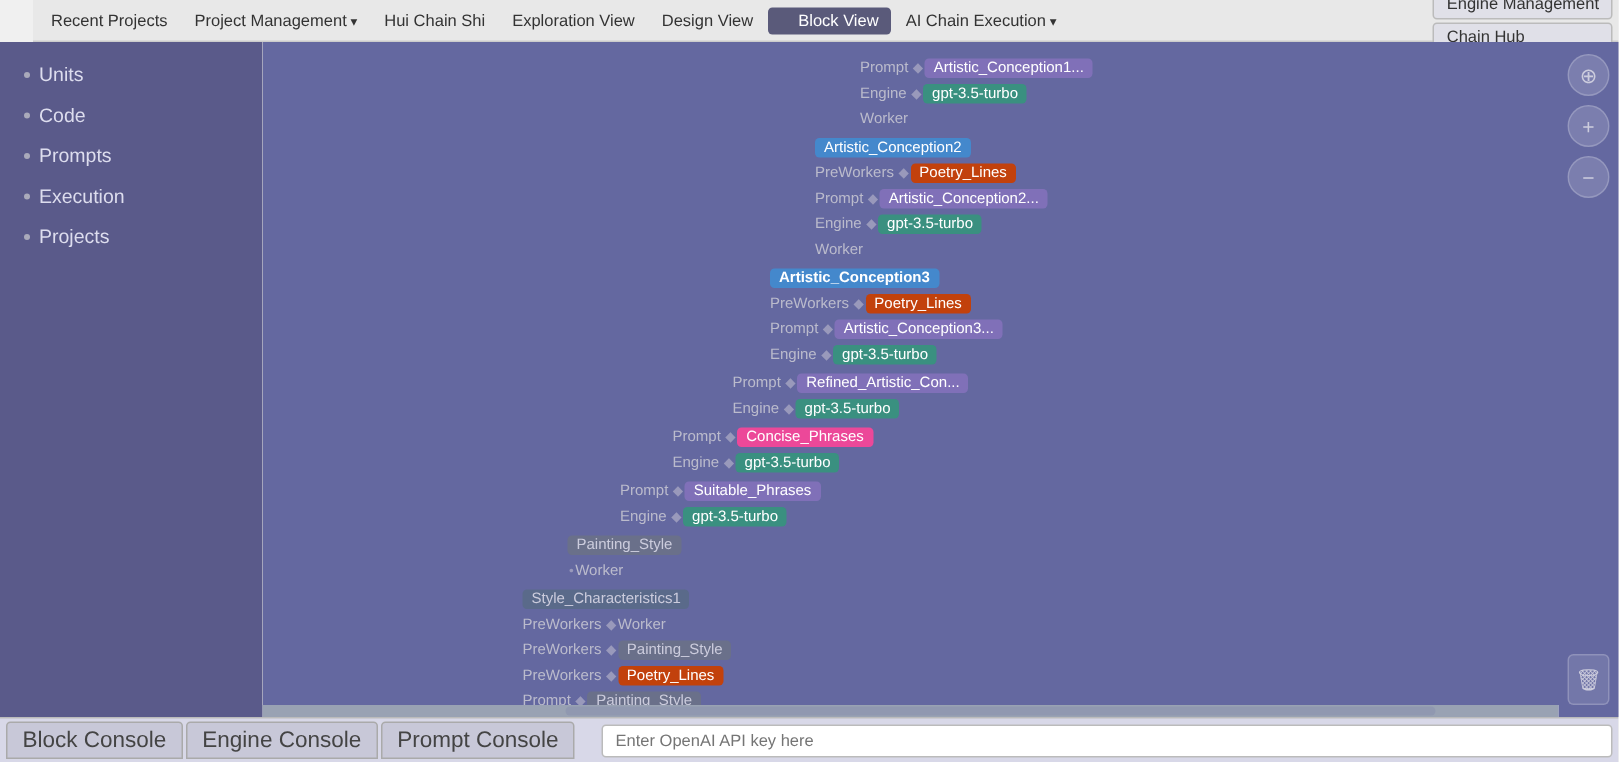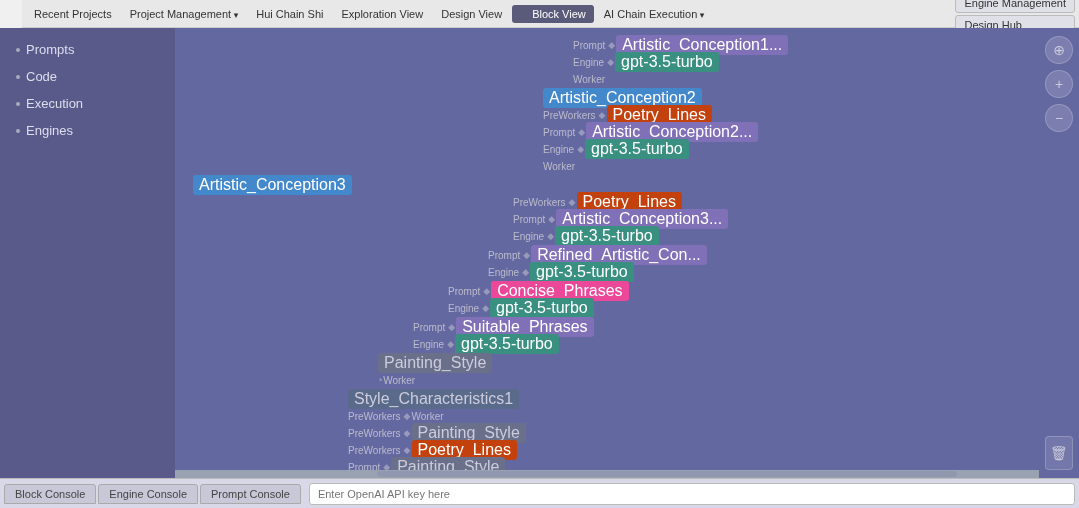--- a/index.html
+++ b/index.html
@@ -50,37 +50,37 @@
       color: #ccd; font-size: 16px; border: 1px solid rgba(255,255,255,0.2);
       border-radius: 4px; margin-top: auto;
     }
 
     
     .bottom-bar {
       height: 30px; display: flex; align-items: center; background: #d8d8e8;
       border-top: 1px solid #bbb; padding: 0 4px; gap: 2px;
     }
     .console-tab {
-      padding: 3px 10px; font-size: 11px; cursor: pointer; background: #c8c8d8;
+      padding: 3px 10px; font-size: 15px; cursor: pointer; background: #c8c8d8;
       border: 1px solid #aaa; border-radius: 3px 3px 0 0; color: #444;
     }
     .api-input {
       flex: 1; height: 22px; border: 1px solid #bbb; border-radius: 3px;
       padding: 2px 8px; font-size: 11px; color: #888; background: #fff;
-      margin-left: 6px;
+      margin-left: 16px;
     }
 
     
     .canvas-wrapper { flex: 1; display: flex; flex-direction: column; overflow: hidden; }
     .canvas-scroll { flex: 1; overflow: auto; background: #6468a0; }
     .row { display: flex; align-items: center; height: 16px; margin: 1px 0; }
     .lbl-sm { font-size: 10px; color: #bbc; margin-right: 2px; text-align: center; }
     .dot-btn { font-size: 9px; color: #99b; cursor: pointer; margin: 0 1px; }
     .chip {
-      display: inline-block; padding: 1px 6px; border-radius: 3px; font-size: 16px;
+      display: inline-block; padding: 1px 6px; border-radius: 3px; font-size: 10px;
       color: #fff; cursor: pointer; white-space: nowrap;
     }
     .chip-purple { background: #8070b8; }
     .chip-blue { background: #4488cc; }
     .chip-teal { background: #3a9080; }
     .chip-red { background: #ec4899; }
     .chip-grayblue { background: #5060808a; color: #ccd; background: #556080; }
     .chip-cyan { background: #c2410c; }
 
     .canvas-content { padding: 8px; }
@@ -93,31 +93,32 @@
   <div class="nav-item">Recent Projects</div>
   <div class="nav-item has-arrow">Project Management</div>
   <div class="nav-item">Hui Chain Shi</div>
   <div class="nav-item">Exploration View</div>
   <div class="nav-item">Design View</div>
   <div class="nav-item active">Block View</div>
   <div class="nav-item has-arrow">AI Chain Execution</div>
   <div class="nav-spacer"></div>
   <div class="nav-right">
     <div class="nav-item">Engine Management</div>
-    <div class="nav-item">Design Hub</div>
+    <div class="nav-item">Chain Hub</div>
   </div>
 </div>
 
 <div class="main-layout">
 
   <div class="sidebar">
+    <div class="sidebar-item">Units</div>
+    <div class="sidebar-item">Code</div>
     <div class="sidebar-item">Prompts</div>
-    <div class="sidebar-item">Code</div>
     <div class="sidebar-item">Execution</div>
-    <div class="sidebar-item">Engines</div>
+    <div class="sidebar-item">Projects</div>
   </div>
 
   <div class="canvas-wrapper">
     <div class="canvas-scroll">
       <div class="canvas-content">
 
         <div style="position:relative; min-height:440px; padding-left:10px;">
 
           <div class="row" style="margin-left:380px;">
             <span class="lbl-sm small-text">Prompt</span>
@@ -148,21 +149,21 @@
           </div>
           <div class="row" style="margin-left:350px;">
             <span class="lbl-sm small-text">Engine</span>
             <span class="dot-btn">◆</span>
             <span class="chip chip-teal">gpt-3.5-turbo</span>
           </div>
           <div class="row" style="margin-left:350px;">
             <span class="lbl-sm small-text">Worker</span>
           </div>
 
-          <div class="row" style="margin-top:3px;">
+          <div class="row" style="margin-left:320px; margin-top:3px;font-weight:bold;">
             <span class="chip chip-blue">Artistic_Conception3</span>
           </div>
           <div class="row" style="margin-left:320px;">
             <span class="lbl-sm small-text">PreWorkers</span>
             <span class="dot-btn">◆</span>
             <span class="chip chip-cyan">Poetry_Lines</span>
           </div>
           <div class="row" style="margin-left:320px;">
             <span class="lbl-sm small-text">Prompt</span>
             <span class="dot-btn">◆</span>

